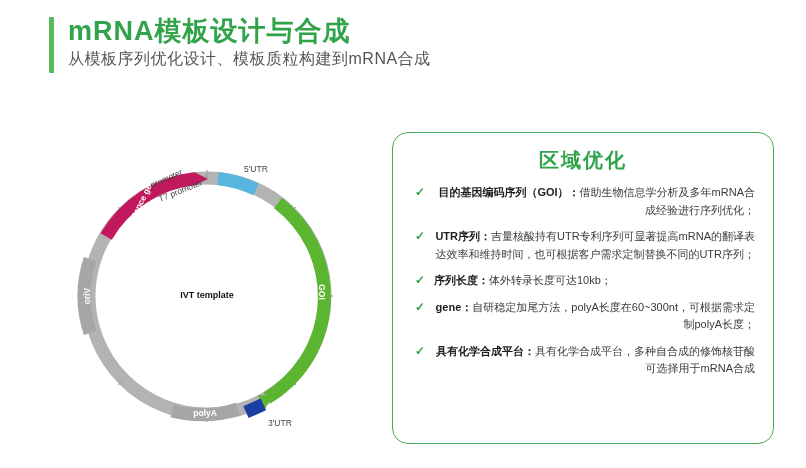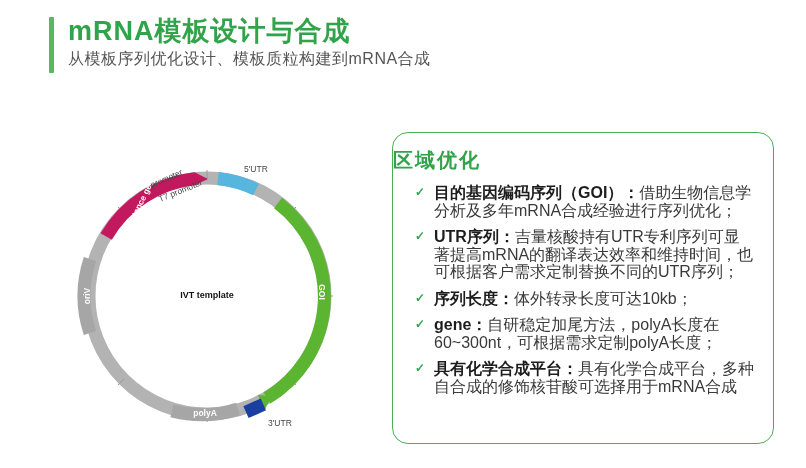--- a/index.html
+++ b/index.html
@@ -92,20 +92,21 @@
     left: 392px;
     top: 132px;
     width: 382px;
     height: 312px;
     border: 1.6px solid #4cae53;
     border-radius: 16px;
     background: #ffffff;
     box-sizing: border-box;
   }
   .panel-title {
+    text-align: center;
     font-size: 20px;
     font-weight: bold;
     color: #31a34a;
     margin-top: 14px;
     letter-spacing: 2px;
   }
   .panel-body {
     padding: 10px 18px 0 22px;
   }
   .item {
@@ -116,23 +117,24 @@
   .check {
     flex: 0 0 auto;
     width: 14px;
     margin-right: 5px;
     color: #31a34a;
     font-size: 12px;
     line-height: 17px;
     font-weight: bold;
   }
   .item-text {
-    font-size: 16px;
+    font-size: 11px;
     line-height: 17.5px;
     color: #3a3a3a;
+    text-align: right;
   }
   .item-text b {
     color: #1d1d1d;
     font-weight: bold;
   }
 </style>
 </head>
 <body>
 
 <div class="slide">

